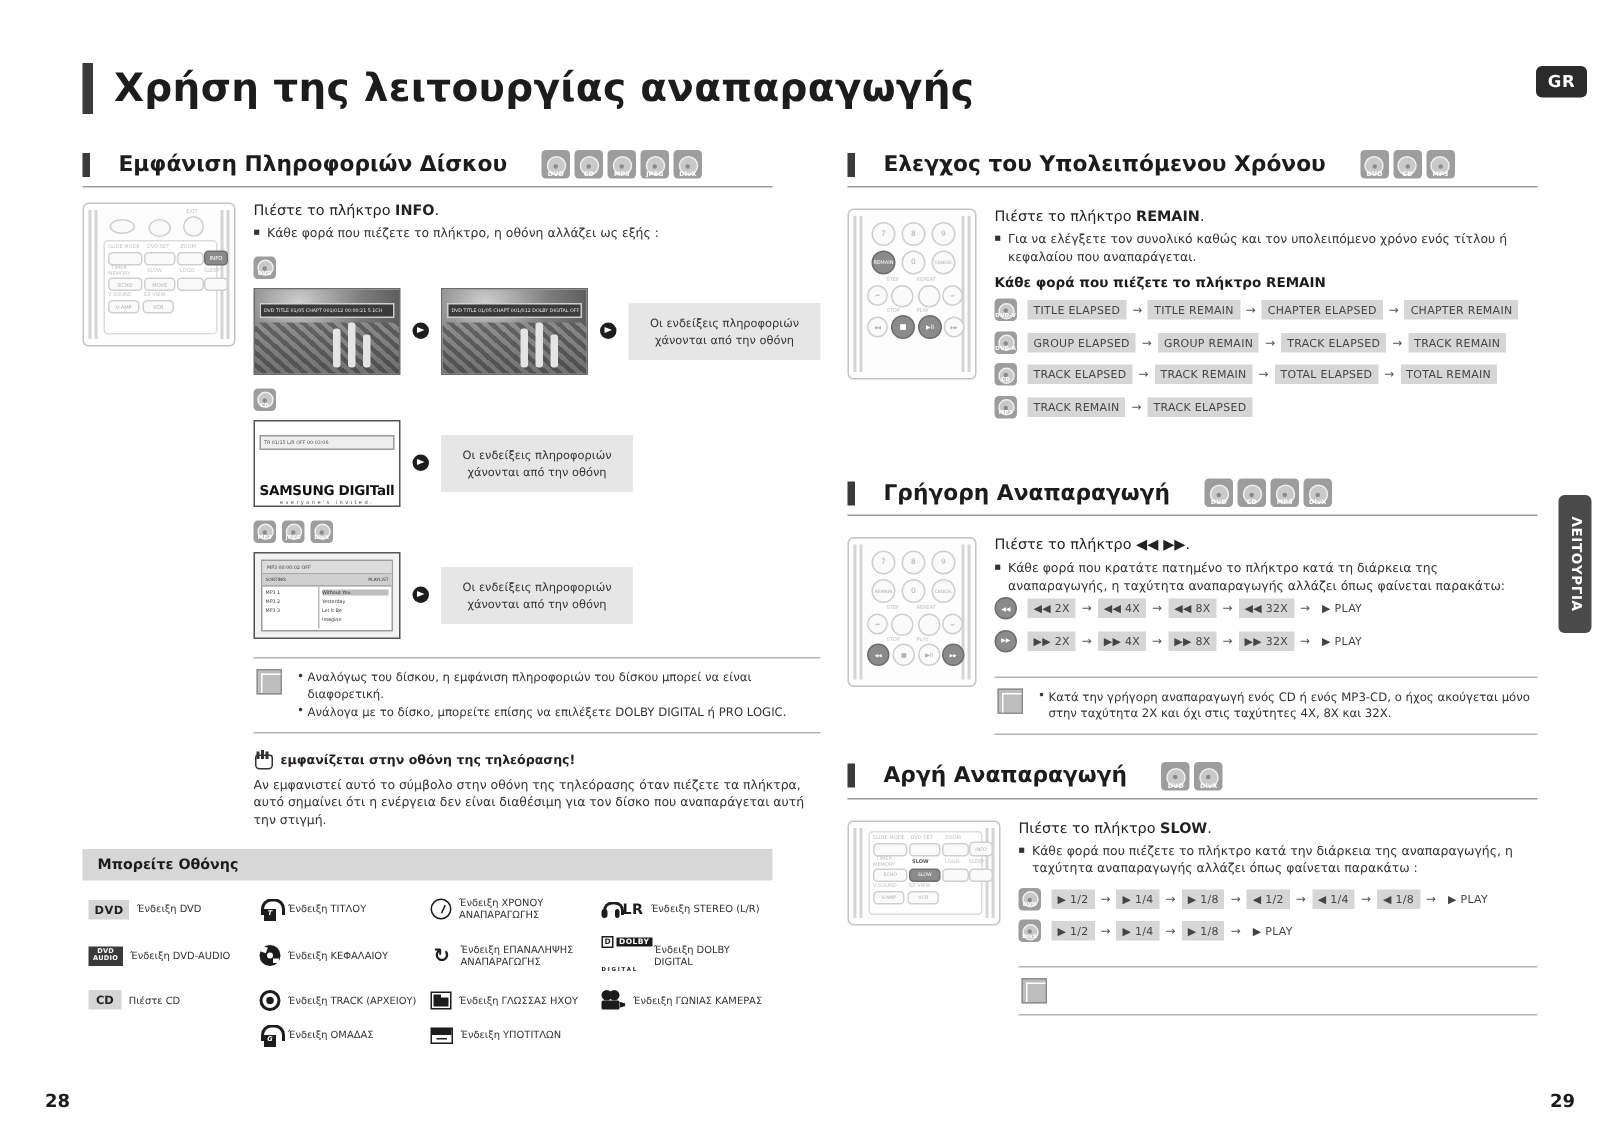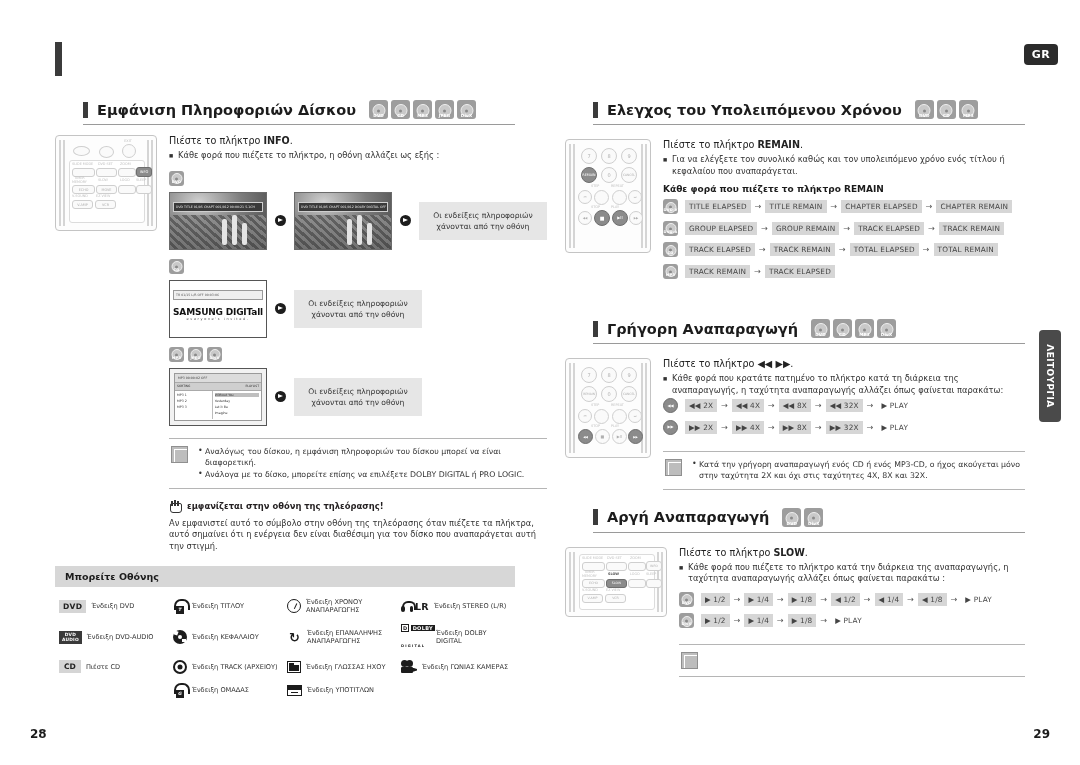--- a/index.html
+++ b/index.html
@@ -43,24 +43,23 @@
   }
 
   
   .col { position: absolute; top: 100px; width: 460px; }
   #col-left  { left: 55px; }
   #col-right { left: 565px; }
 
   
   .sec { margin-bottom: 4px; }
   .sec-head {
-    display: flex; align-items: center; gap: 9px;
+    display: flex; align-items: center; gap: 19px;
     padding-bottom: 5px;
     border-bottom: 1.2px solid #9a9a9a;
-    margin-left: 28px;
   }
   .sec-head .bar { width: 5px; height: 16px; background: #3b3b3b; flex: none; }
   .sec-head .t { font-size: 14.5px; font-weight: bold; color: #1c1c1c; }
   .badges { display: flex; gap: 3px; margin-left: 4px; }
   .disc {
     width: 19px; height: 19px; border-radius: 3px; background: #9d9d9d;
     position: relative; flex: none;
   }
   .disc .d-c {
     position: absolute; left: 50%; top: 4px; transform: translateX(-50%);
@@ -154,21 +153,21 @@
     background:
       linear-gradient(180deg, rgba(255,255,255,0) 0%, rgba(40,40,40,.25) 100%),
       repeating-linear-gradient(42deg, #8e8e8e 0 3px, #5d5d5d 3px 6px);
     opacity: .9;
   }
   .shot .pillar {
     position: absolute; bottom: 4px; width: 5px; background: #e4e4e4; border-radius:2px;
   }
   .shot.logo {
     background: #fff; border: 1px solid #555;
-    display: flex; align-items: center; justify-content: center;
+    display: flex; align-items: flex-end; justify-content: center;
   }
   .shot.logo .osd { background:#efefef; border-color:#999; color:#555; }
   .samsung {
     font-size: 9px; font-weight: bold; letter-spacing: -.2px; color: #111;
     margin-top: 10px; text-align: center;
   }
   .samsung small { display: block; font-size: 3.4px; letter-spacing: 1.6px; font-weight: normal; color:#444;}
   .shot.mp3 { background: #f2f2f2; border: 1px solid #555; }
   .mp3box { position: absolute; inset: 4px; border:1px solid #9a9a9a; background:#fff; }
   .mp3top { height: 8px; background:#dcdcdc; border-bottom:1px solid #aaa; display:flex; gap:6px; align-items:center; padding:0 3px; font-size:3.2px; color:#444;}
@@ -314,20 +313,21 @@
 
   .pagenum { position:absolute; bottom:24px; font-size:12px; font-weight:bold; color:#1c1c1c;}
   #pg-left { left: 30px; }
   #pg-right { right: 30px; }
 </style>
 </head>
 <body>
 
 <div id="doc-title-wrap">
   <div class="title-bar"></div>
+  <div id="doc-title">Χρήση της λειτουργίας αναπαραγωγής</div>
 </div>
 <div id="gr-badge">GR</div>
 <div id="side-tab">
   <span>ΛΕΙΤΟΥΡΓΙΑ</span>
 </div>
 
 <div class="col" id="col-left">
 
   <div class="sec">
     <div class="sec-head">

